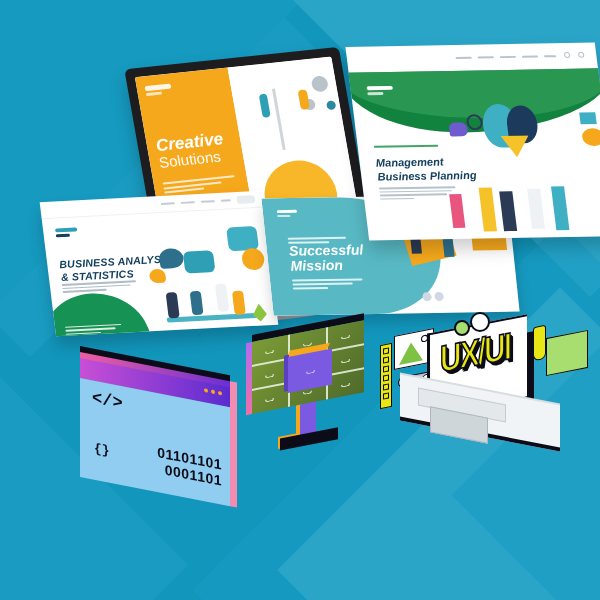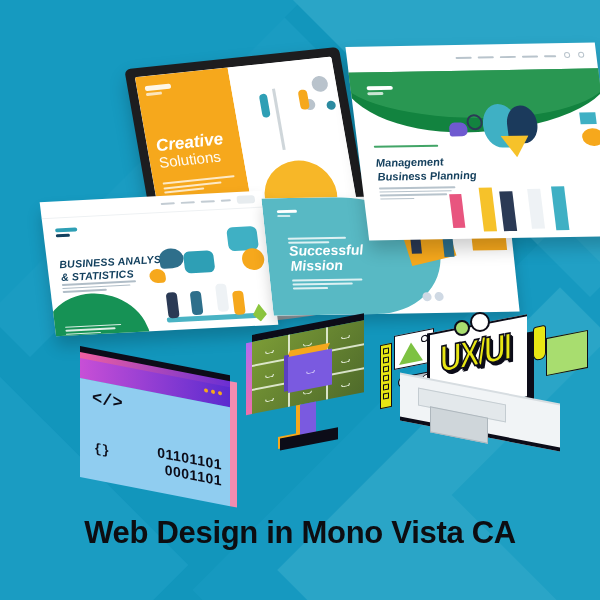--- a/index.html
+++ b/index.html
@@ -558,15 +558,14 @@
     <div class="lt-pen"></div>
     <div class="lt-gear2"></div>
     <div class="lt-gear1"></div>
     <div class="uxui">UX/UI</div>
     <div class="lt-base-top"></div>
     <div class="lt-base"></div>
     <div class="lt-key"></div>
     <div class="lt-trackpad"></div>
   </div>
 
-  <div id="title">Web Design in Mono Vista CA</div>
 
 </div>
 
 </body></html>

